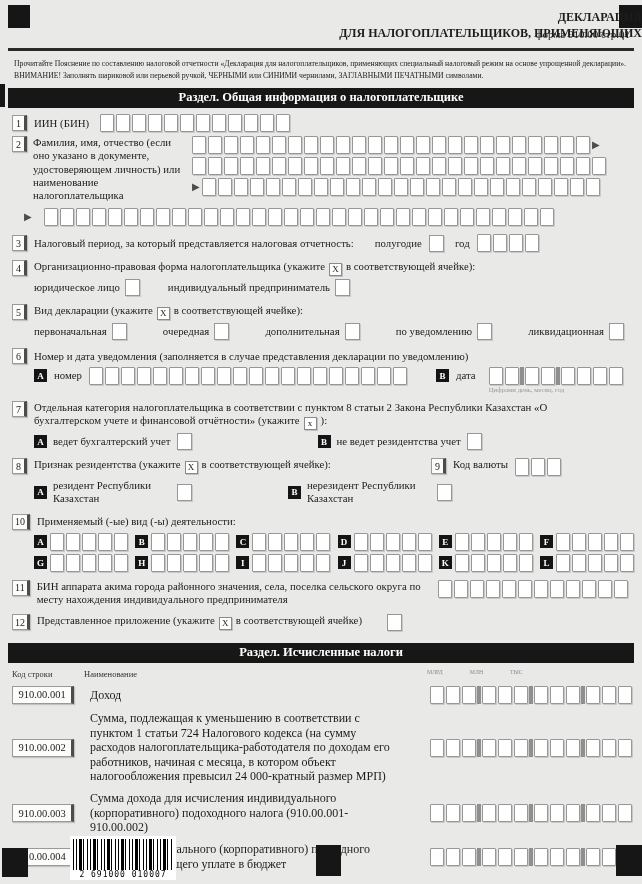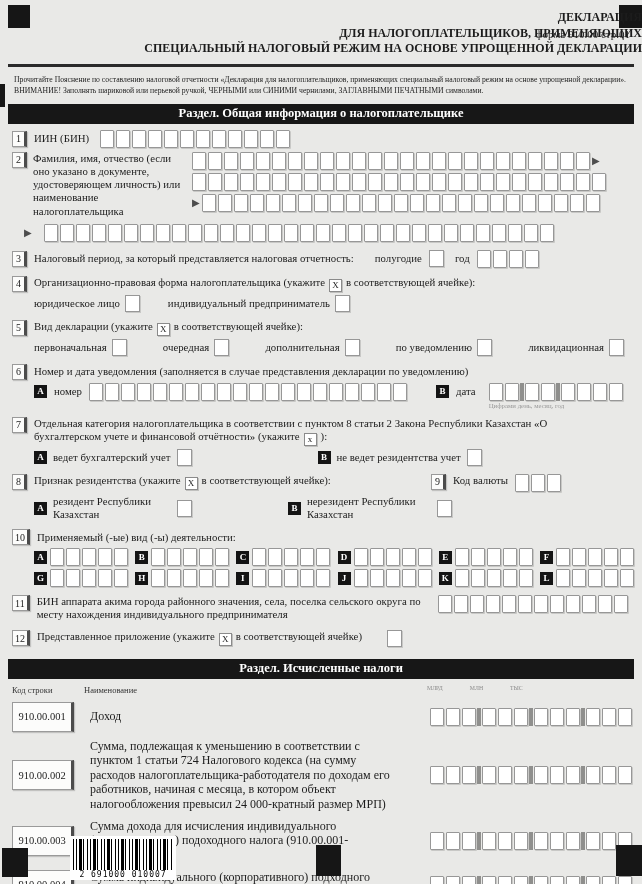--- a/index.html
+++ b/index.html
@@ -65,21 +65,21 @@
 
   
   .thead{ display:flex; margin:6px 10px 0 12px; font-size:8.5px; color:#333; }
   .thead .c1{ width:62px; }
   .thead .c2{ flex:1; }
   .units{ display:flex; gap:27px; font-size:5.8px; color:#8a8a8a; width:208px;
           text-transform:uppercase; margin-right:0; padding-left:3px;}
   .trow{ display:flex; align-items:center; margin:7px 10px 0 12px; gap:8px; }
   .trow .name{ width:300px; font-size:12px; line-height:1.22; flex:0 0 auto;}
   .codebox{
-    flex:0 0 auto; width:62px; height:30px; margin-right:8px;
+    flex:0 0 auto; width:62px; height:18px; margin-right:8px;
     background:#fcfcfb; border:1px solid #9a9a9a; border-right:3px solid #4c4c4c;
     box-shadow:1px 1px 1px #c2c2c0;
     display:flex; align-items:center; justify-content:center; font-size:10.5px;
   }
   .amt{ margin-left:auto; }
 
   .f2wrap{ display:flex; gap:6px; margin:4px 10px 0 12px; align-items:flex-start;}
   .f2lbl{ width:153px; font-size:10.8px; line-height:1.22; }
   .f2rows{ display:flex; flex-direction:column; gap:3px; }
   .f2line{ display:flex; gap:2px; align-items:center; }
@@ -103,21 +103,20 @@
   <div class="mark bl"></div>
   <div class="mark bc"></div>
   <div class="mark br"></div>
   <div class="mark edge"></div>
 
   <div class="hdr">
     <div class="form-ref">форма 910.00 стр.01</div>
     <div class="title">
       <div>ДЕКЛАРАЦИЯ</div>
       <div>ДЛЯ НАЛОГОПЛАТЕЛЬЩИКОВ, ПРИМЕНЯЮЩИХ</div>
-      <div>СПЕЦИАЛЬНЫЙ НАЛОГОВЫЙ РЕЖИМ НА ОСНОВЕ УПРОЩЕННОЙ ДЕКЛАРАЦИИ</div>
     </div>
   </div>
   <div class="rule"></div>
 
   <div class="notes">
     <div>Прочитайте Пояснение по составлению налоговой отчетности «Декларация для налогоплательщиков, применяющих специальный налоговый режим на основе упрощенной декларации».</div>
     <div>ВНИМАНИЕ! Заполнять шариковой или перьевой ручкой, ЧЕРНЫМИ или СИНИМИ чернилами, ЗАГЛАВНЫМИ ПЕЧАТНЫМИ символами.</div>
   </div>
 
   <div class="secbar">Раздел. Общая информация о налогоплательщике</div>

